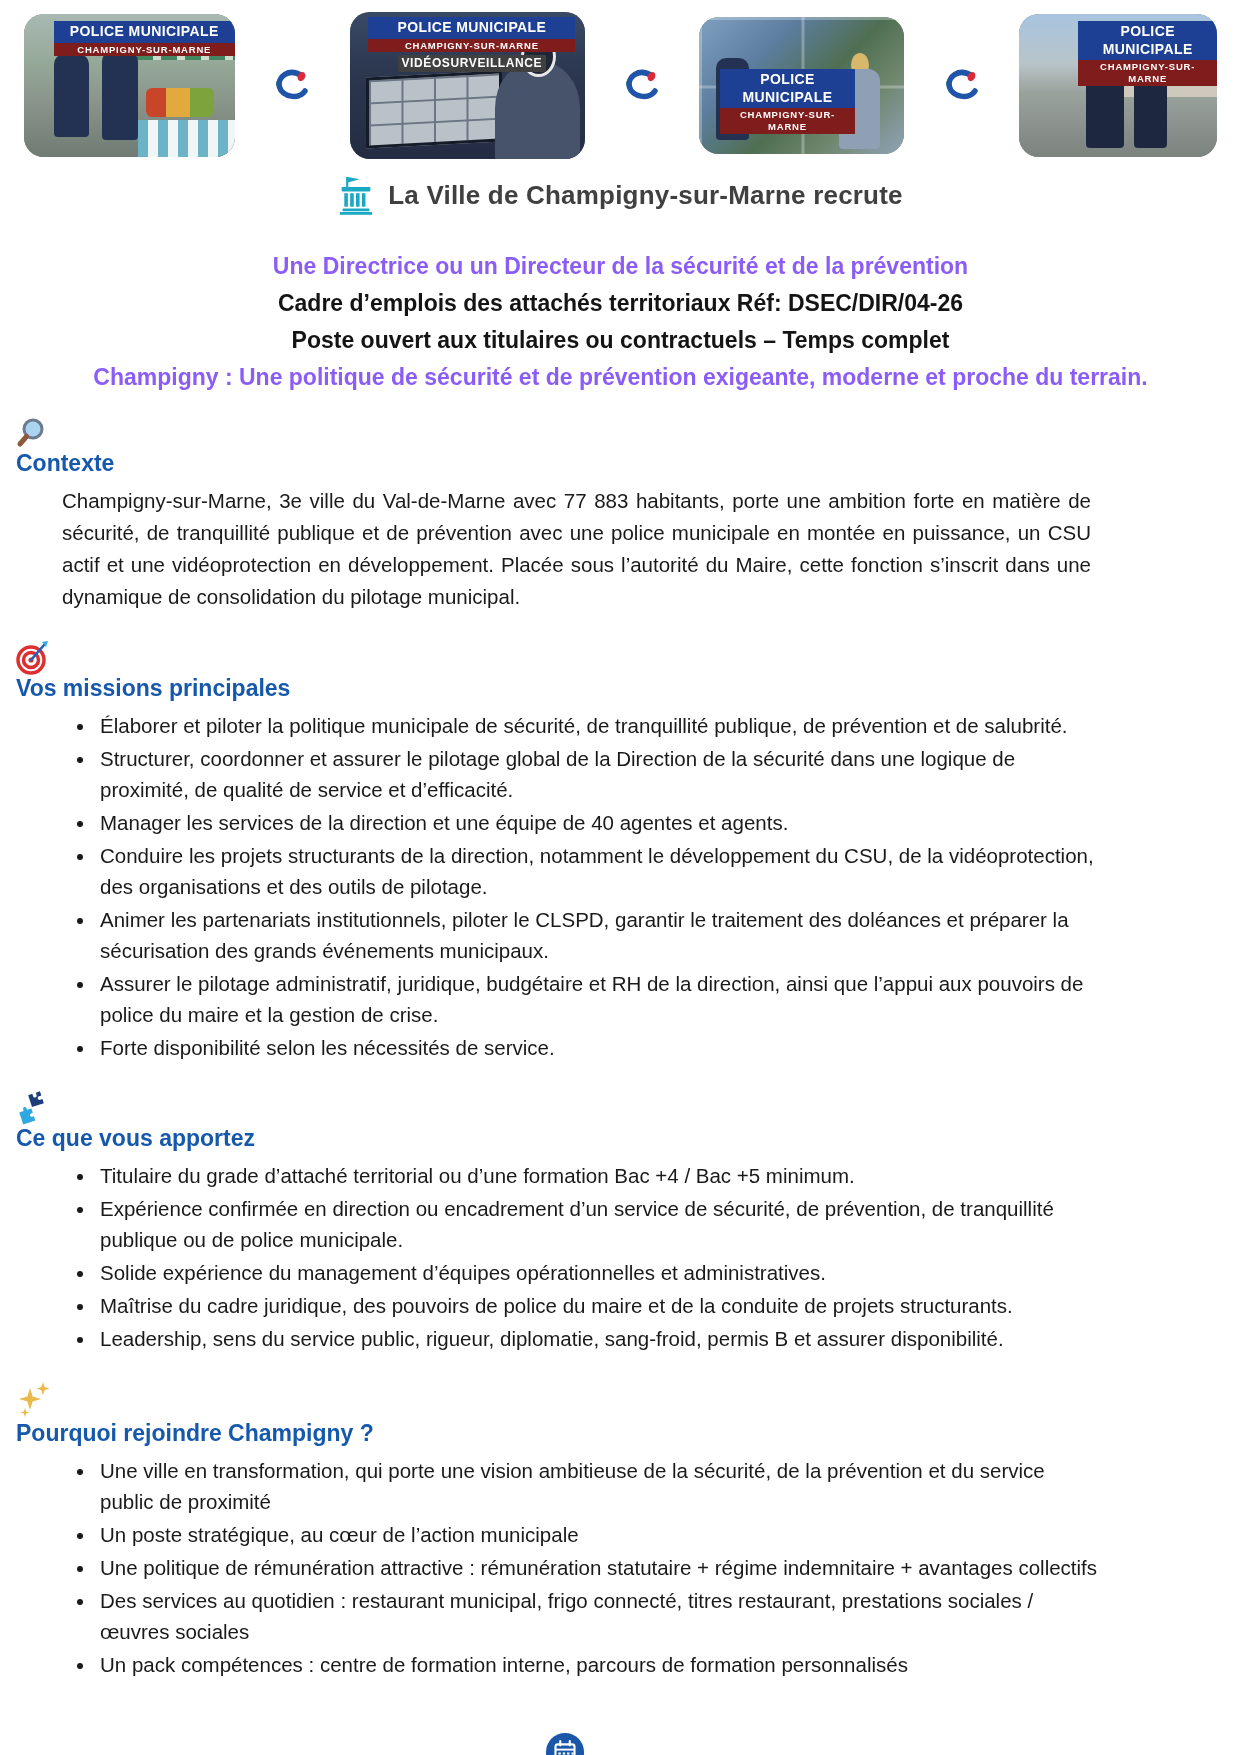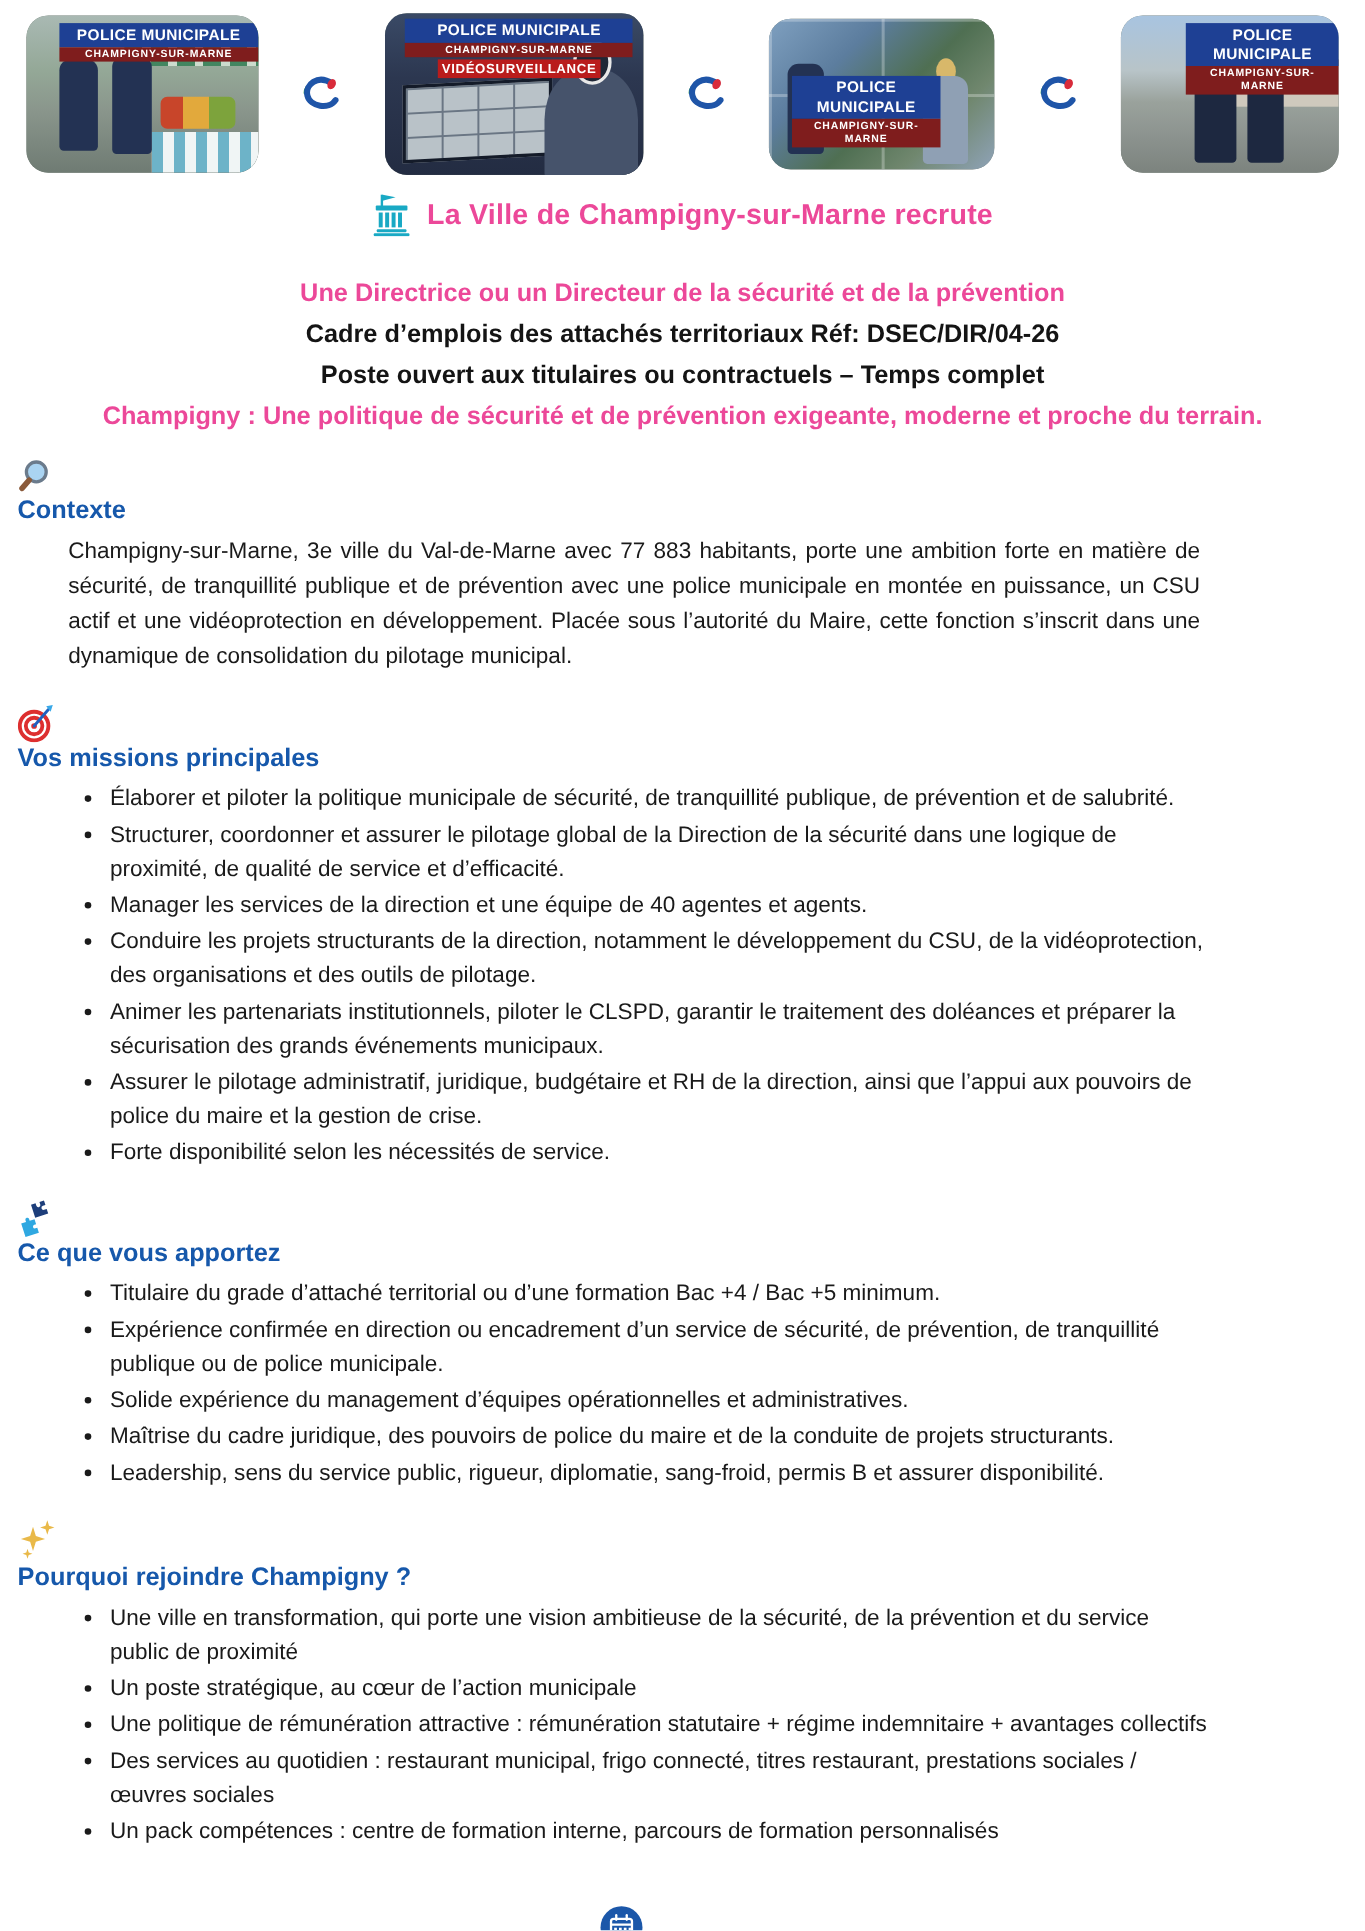--- a/index.html
+++ b/index.html
@@ -48,29 +48,29 @@
   .p4 .bld { position:absolute; right:0; top:28%; width:58%; height:30%; background:#cfc9bd; border-top:6px solid #4a4f55; }
   .p4 .f1 { left:34%; top:26%; width:19%; height:68%; background:#1d2840; }
   .p4 .f2 { left:58%; top:32%; width:17%; height:62%; background:#1d2840; }
   .banner { position:absolute; z-index:3; text-align:center; color:#fff; line-height:1.25; }
   .b-top { top:7px; left:14%; right:0; }
   .b-full { top:5px; left:8%; right:4%; }
   .b-mid { top:38%; left:10%; right:24%; }
   .b-right { top:7px; left:30%; right:0; }
   .banner .l1 { background:#1e4094; font-weight:bold; font-size:14px; letter-spacing:.4px; padding:2px 6px; }
   .banner .l2 { background:#7f1d1d; font-weight:bold; font-size:9.5px; letter-spacing:.8px; padding:1px 4px; }
-  .banner .l3 { background:#b91c1c; font-weight:bold; font-size:12px; letter-spacing:.6px; padding:1px 4px; display:inline-block; margin-top:1px; }
+  .banner .l3 { background:#404040; font-weight:bold; font-size:12px; letter-spacing:.6px; padding:1px 4px; display:inline-block; margin-top:1px; }
   .citylogo { flex:none; width:36px; height:36px; }
 
   
   .recruit-row { display:flex; align-items:center; justify-content:center; gap:14px; margin-top:16px; }
-  .recruit-text { font-size:26px; font-weight:bold; color:#ec4899; letter-spacing:.2px; }
+  .recruit-text { font-size:26px; font-weight:bold; color:#404040; letter-spacing:.2px; }
   .intro { text-align:center; }
   .intro-line { font-weight:bold; font-size:23px; line-height:26px; }
-  .blue  { color:#ec4899; }
+  .blue  { color:#8b5cf6; }
   .dark  { color:#141414; }
   .mt-big { margin-top:38px; }
   .mt { margin-top:11px; }
 
   
   .section-head { display:flex; align-items:flex-start; padding-left:16px; margin-top:26px;flex-direction:column; }
   .section-title { font-size:23px; font-weight:bold; color:#1658ab; }
   .icon-box { flex:none; display:flex; align-items:center; justify-content:center; }
   .body-text { margin:8px 150px 0 62px; font-size:20.5px; line-height:32px; text-align:justify; color:#1a1a1a; }
   ul.bullets { margin:8px 140px 0 62px; padding-left:34px; font-size:20.5px; line-height:31px; color:#1a1a1a; }

